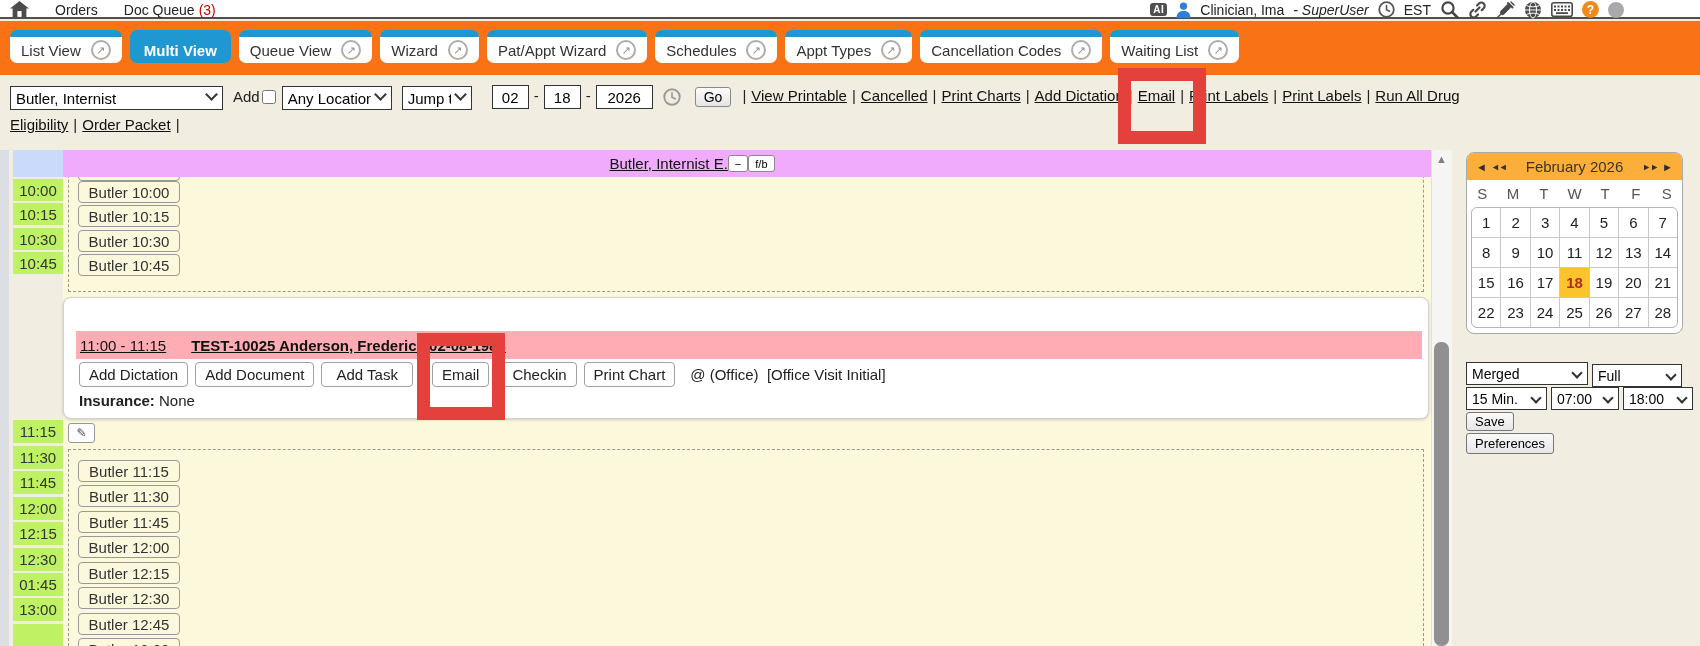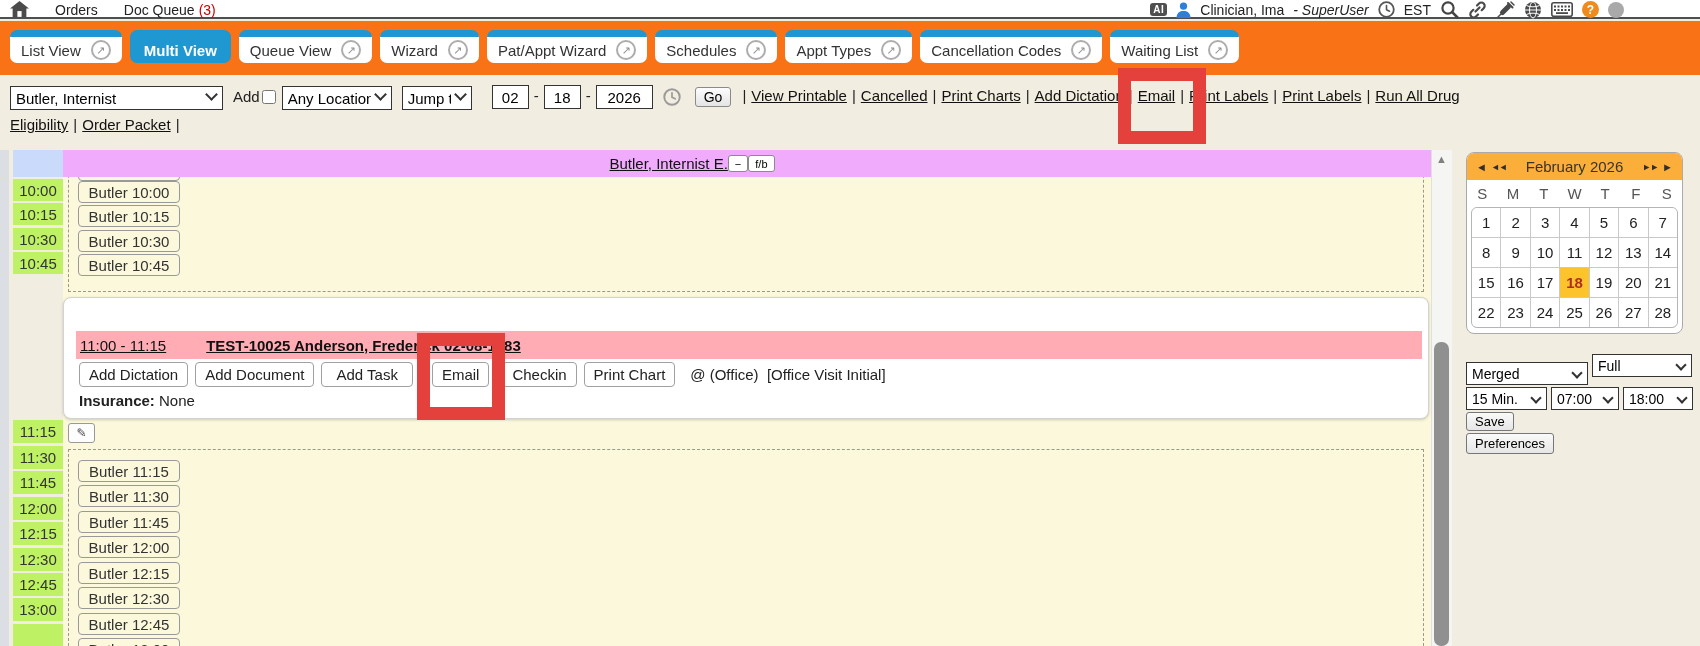--- a/index.html
+++ b/index.html
@@ -54,21 +54,21 @@
   .tcell.b { height:23px; }
   .dash1 { position:absolute; left:68px; top:150px; width:1356px; height:142px; border-left:1px dashed #9a9a8a; border-right:1px dashed #9a9a8a; border-bottom:1px dashed #9a9a8a; }
   .dash2 { position:absolute; left:68px; top:449px; width:1356px; height:197px; border-left:1px dashed #9a9a8a; border-right:1px dashed #9a9a8a; border-top:1px dashed #9a9a8a; }
   .slotbtn { position:absolute; left:78px; width:102px; height:22px; background:#fbf8dc; border:1px solid #999; border-radius:4px; font-size:15px; color:#333; display:flex; align-items:center; justify-content:center; cursor:pointer; z-index:2; }
   .slotbtn.cut { z-index:1; }
 
   
   .appt { position:absolute; left:63px; top:297px; width:1366px; height:122px; background:#fff; border:1px solid #d2d2d2; border-radius:8px; box-shadow:0 1px 3px rgba(0,0,0,.18); z-index:2; }
   .appt-pink { position:absolute; left:12px; top:33px; width:1346px; height:28px; background:#ffacb4; display:flex; align-items:center; }
   .appt-pink .time { margin-left:4px; }
-  .appt-pink .pat { margin-left:40px; font-weight:bold; }
+  .appt-pink .pat { margin-left:25px; font-weight:bold; }
   .appt-btnrow { position:absolute; left:15px; top:64px; display:flex; align-items:center; }
   .abtn { background:#fff; border:1px solid #a0a0a0; border-radius:4px; font-size:15px; color:#222; padding:3px 9px; margin-right:7px; cursor:pointer; white-space:nowrap; font-family:"Liberation Sans",sans-serif; }
   .visit { margin-left:8px; white-space:pre; }
   .appt-ins { position:absolute; left:15px; top:94px;text-align:right; }
   .edit-btn { position:absolute; left:68px; top:423px; width:27px; height:20px; background:#fdfdfd; border:1px solid #999; border-radius:3px; font-size:12px; color:#444; display:flex; align-items:center; justify-content:center; cursor:pointer; }
 
   
   .sb-track { position:absolute; left:1431px; top:150px; width:21px; height:496px; background:#f5f5f3; border-left:1px solid #e0e0de; }
   .sb-up { position:absolute; left:1433px; top:153px; width:17px; text-align:center; font-size:11px; color:#808080; cursor:pointer; }
   .sb-thumb { position:absolute; left:1434px; top:342px; width:15px; height:304px; background:#909090; border-radius:7px; cursor:pointer; }
@@ -252,21 +252,21 @@
   <div class="tcell" style="top:179px">10:00</div>
   <div class="tcell" style="top:203px">10:15</div>
   <div class="tcell" style="top:228px">10:30</div>
   <div class="tcell" style="top:252px">10:45</div>
   <div class="tcell b" style="top:420px">11:15</div>
   <div class="tcell b" style="top:446px">11:30</div>
   <div class="tcell b" style="top:471px">11:45</div>
   <div class="tcell b" style="top:497px">12:00</div>
   <div class="tcell b" style="top:522px">12:15</div>
   <div class="tcell b" style="top:548px">12:30</div>
-  <div class="tcell b" style="top:573px">12:45</div>
+  <div class="tcell b" style="top:573px">01:45</div>
   <div class="tcell b" style="top:598px">13:00</div>
   <div class="tcell b" style="top:624px"></div>
 
   <button class="slotbtn" style="top:181px">Butler 10:00</button>
   <button class="slotbtn" style="top:205px">Butler 10:15</button>
   <button class="slotbtn" style="top:230px">Butler 10:30</button>
   <button class="slotbtn" style="top:254px">Butler 10:45</button>
 
   <div class="appt">
     <div class="appt-pink">
@@ -348,20 +348,20 @@
         <span class="cal-cell">23</span>
         <span class="cal-cell">24</span>
         <span class="cal-cell">25</span>
         <span class="cal-cell">26</span>
         <span class="cal-cell">27</span>
         <span class="cal-cell">28</span>
     </div>
   </div>
 
   <span class="side-sel" style="left:1466px; top:362px; width:122px"><select><option>Merged</option></select></span>
-  <span class="side-sel" style="left:1592px; top:354px; width:100px"><select><option>Full</option></select></span>
+  <span class="side-sel" style="left:1592px; top:364px; width:90px"><select><option>Full</option></select></span>
   <span class="side-sel" style="left:1466px; top:387px; width:81px"><select><option>15 Min.</option></select></span>
   <span class="side-sel" style="left:1551px; top:387px; width:68px"><select><option>07:00</option></select></span>
   <span class="side-sel" style="left:1623px; top:387px; width:70px"><select><option>18:00</option></select></span>
   <button class="side-btn" style="left:1466px; top:412px; padding:1px 8px">Save</button>
   <button class="side-btn" style="left:1466px; top:433px; padding:2px 8px">Preferences</button>
 
 </div>
 
 </body></html>

